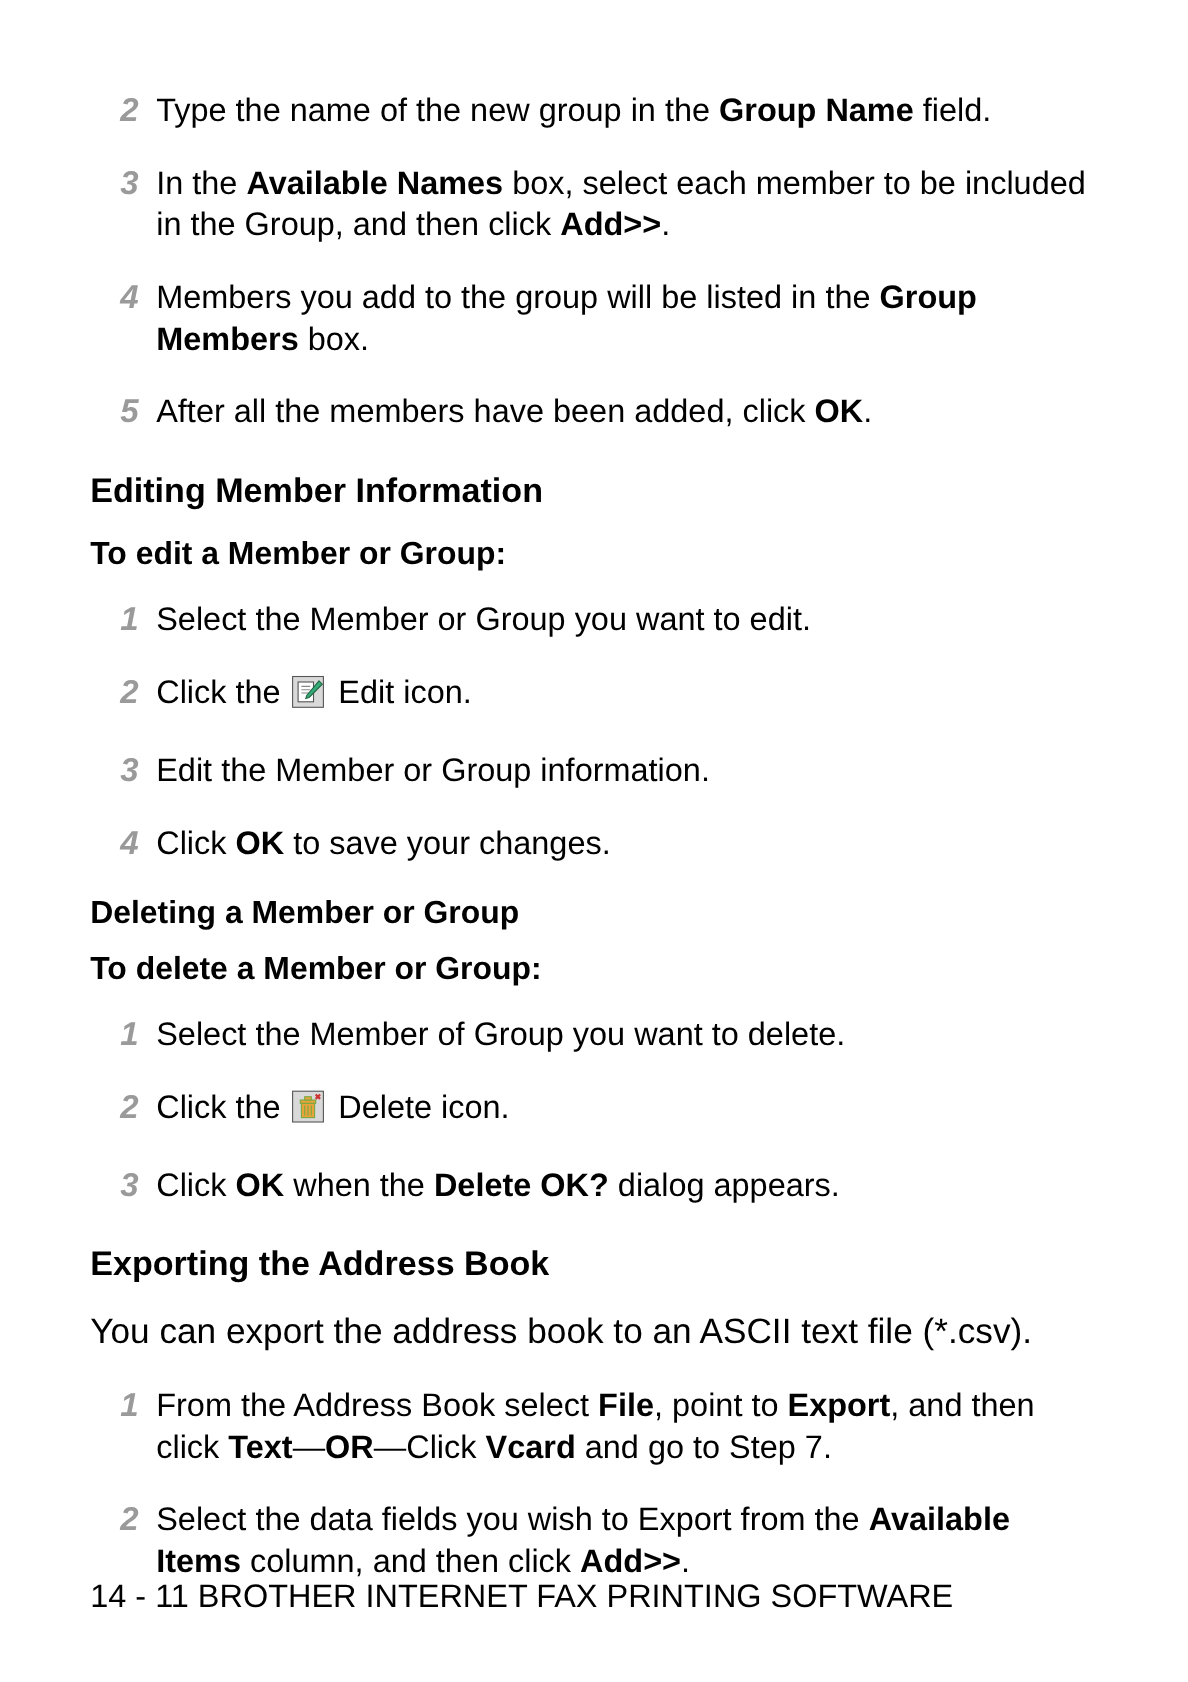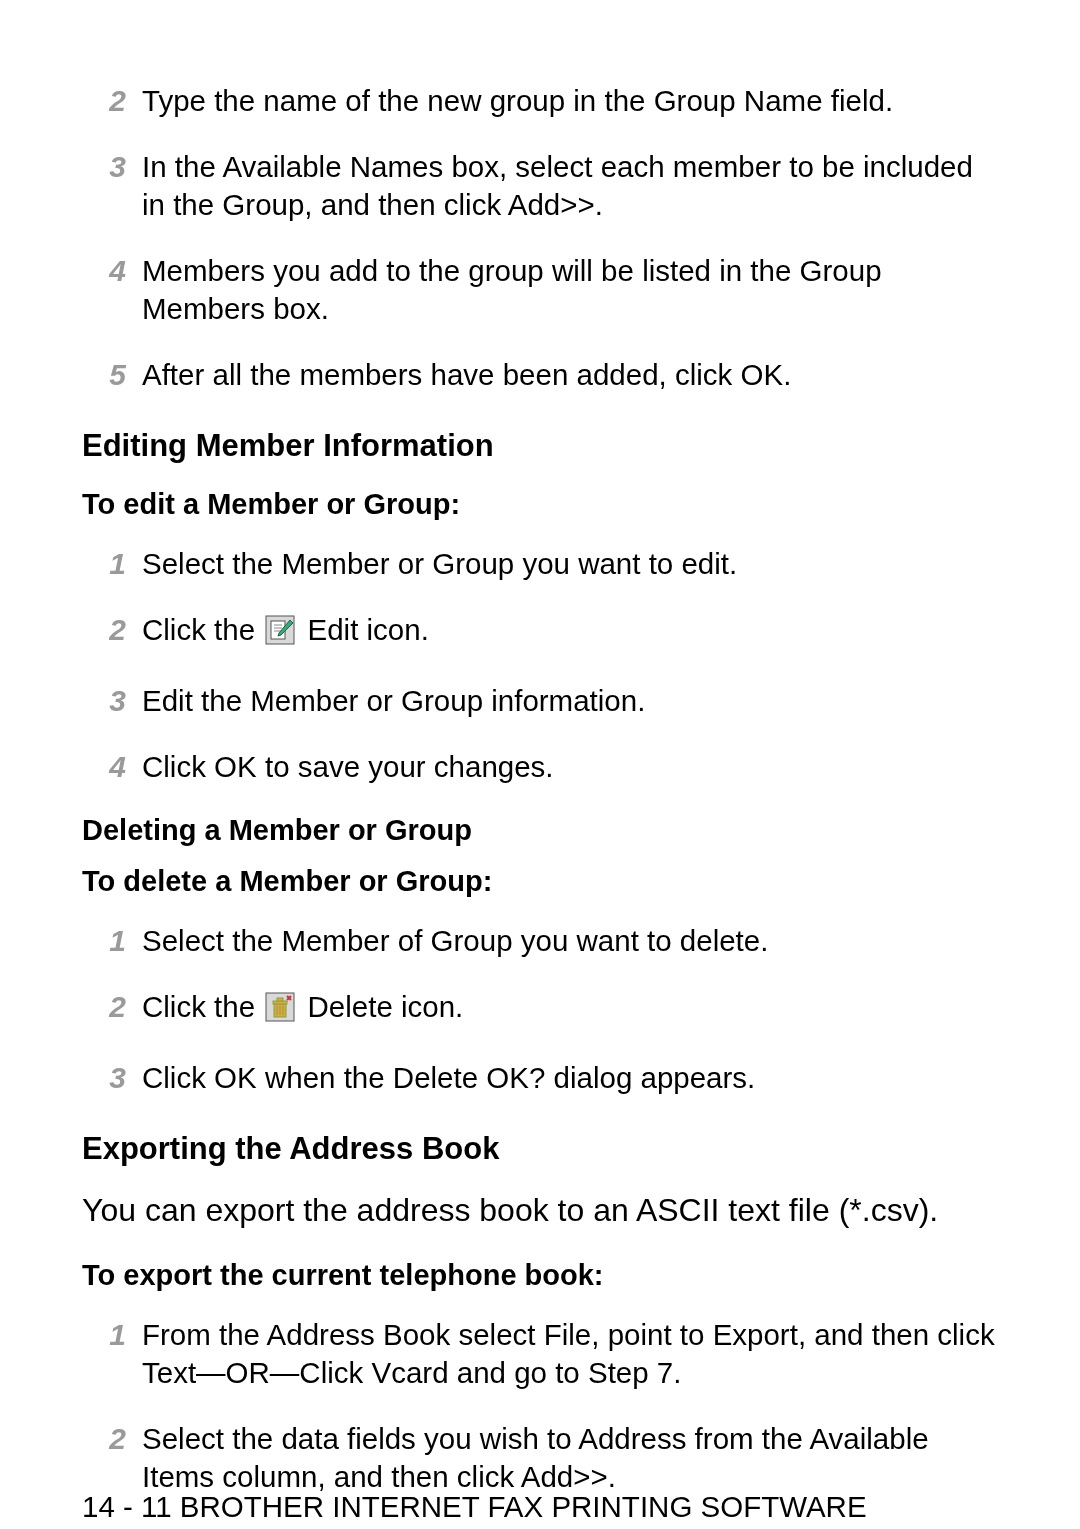--- a/index.html
+++ b/index.html
@@ -34,21 +34,21 @@
     color: #9a9a9a;
     font-size: 30px;
     line-height: 38px;
     padding-right: 16px;
   }
   .body {
     flex: 1;
     font-size: 29.5px;
     line-height: 38px;
   }
-  .b { font-weight: normal; margin-top: 47px; }
+  .b { font-weight: bold; margin-top: 47px; }
   .h3 {
     font-size: 31px;
     font-weight: bold;
     margin: 34px 0 24px 0;
   }
   .h4 {
     font-size: 29px;
     font-weight: bold;
     margin: 24px 0 24px 0;
   }
@@ -160,31 +160,30 @@
     <div class="item">
       <div class="num">3</div>
       <div class="body">
         <span>Click </span><span class="b">OK</span><span> when the </span><span class="b">Delete OK?</span><span> dialog appears.</span>
       </div>
     </div>
   </div>
 
   <div class="h3">Exporting the Address Book</div>
   <div class="para">You can export the address book to an ASCII text file (*.csv).</div>
-  <div class="h4">To export the current telephone book:</div>
 
   <div class="numlist">
     <div class="item">
       <div class="num">1</div>
       <div class="body">
         <span>From the Address Book select </span><span class="b">File</span><span>, point to </span><span class="b">Export</span><span>, and then click </span><span class="b">Text</span><span>—</span><span class="b">OR</span><span>—Click </span><span class="b">Vcard</span><span> and go to Step 7.</span>
       </div>
     </div>
     <div class="item">
       <div class="num">2</div>
       <div class="body">
-        <span>Select the data fields you wish to Address from the </span><span class="b">Available Items</span><span> column, and then click </span><span class="b">Add&gt;&gt;</span><span>.</span>
+        <span>Select the data fields you wish to Export from the </span><span class="b">Available Items</span><span> column, and then click </span><span class="b">Add&gt;&gt;</span><span>.</span>
       </div>
     </div>
   </div>
 
   <div class="footer">14 - 11 BROTHER INTERNET FAX PRINTING SOFTWARE</div>
 </div>
 
 </body></html>

